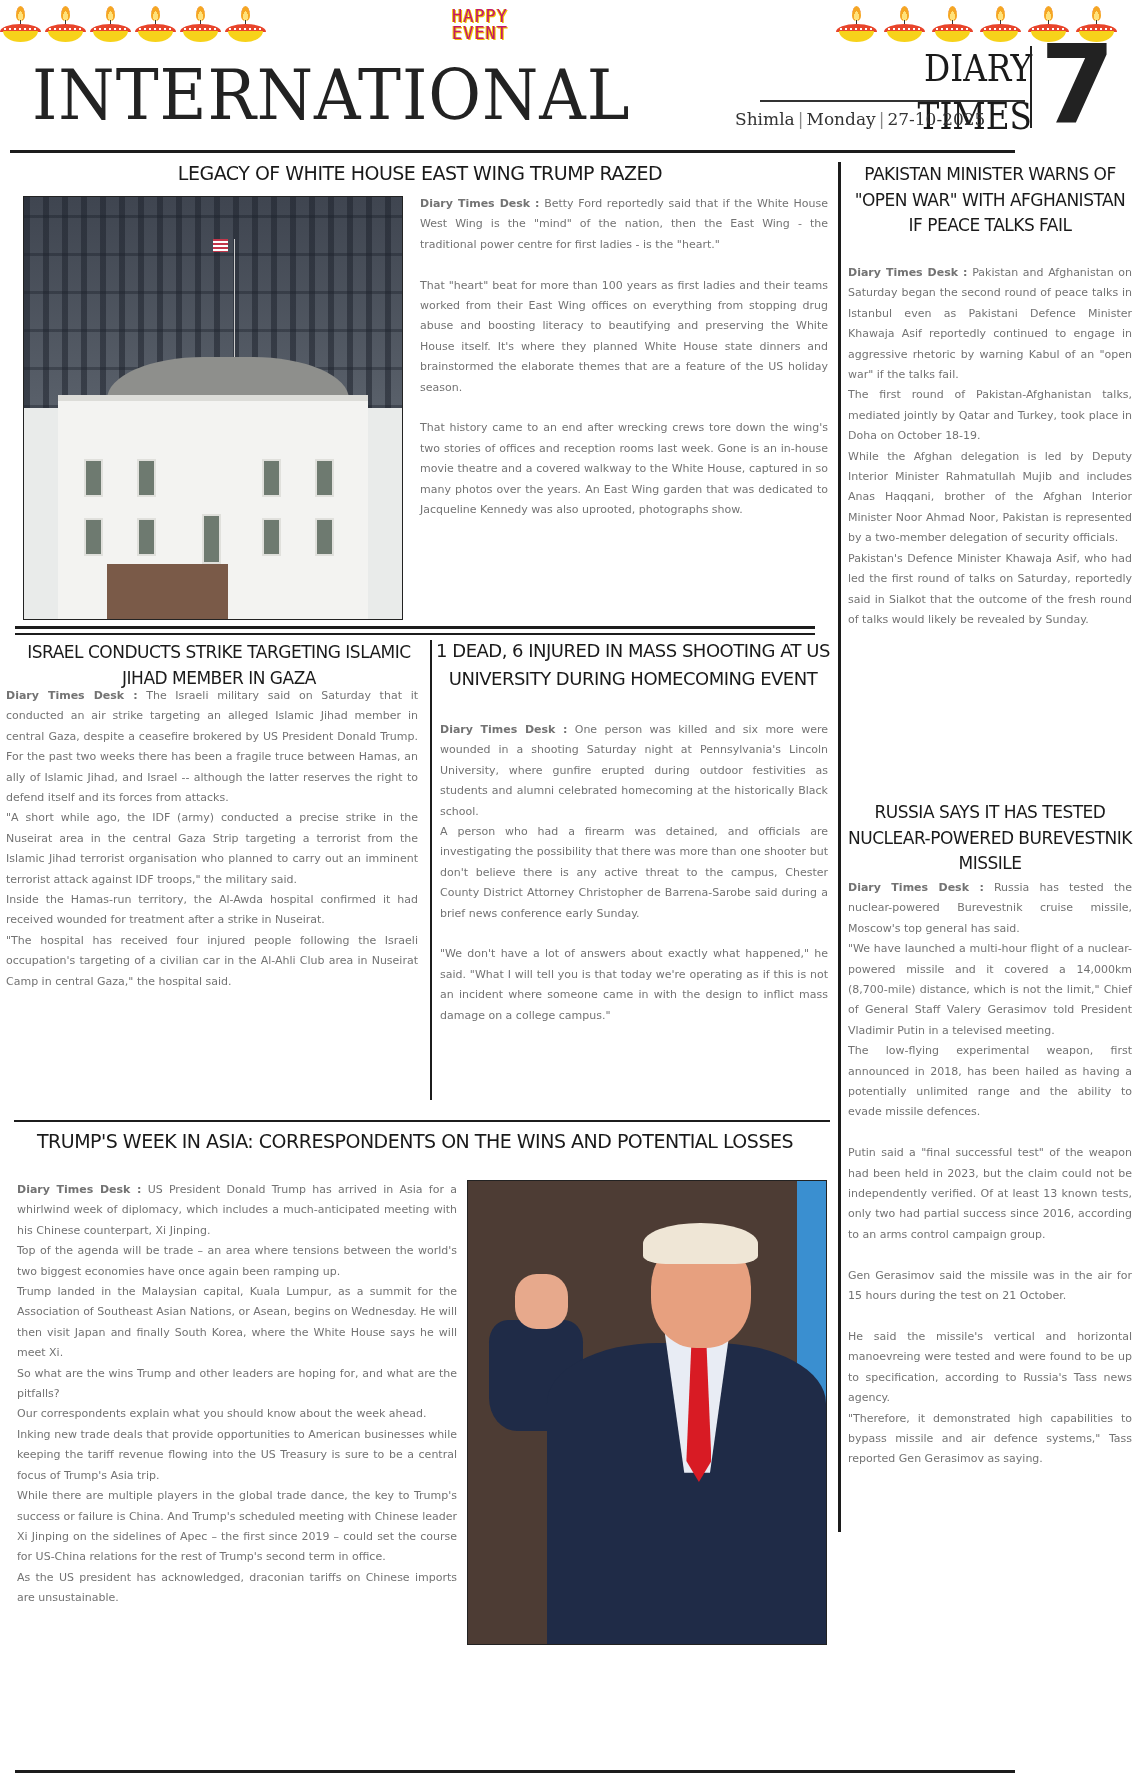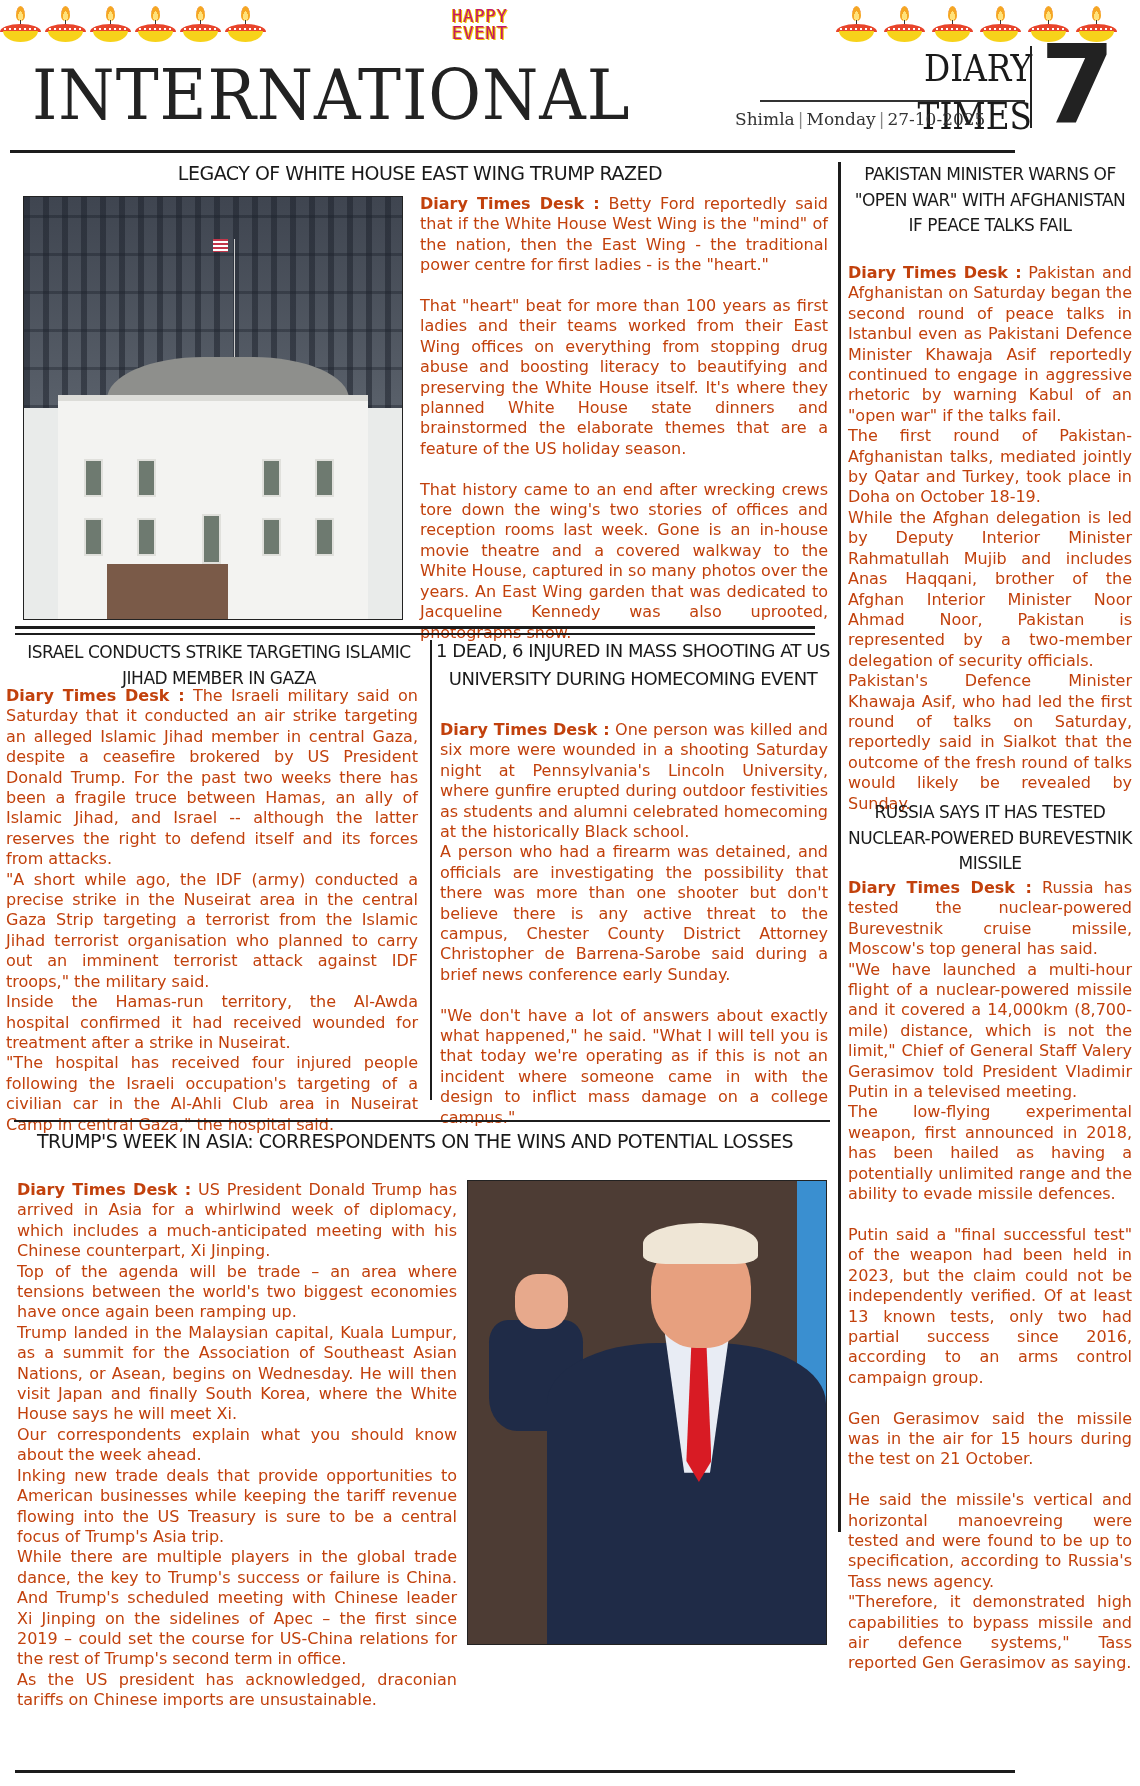--- a/index.html
+++ b/index.html
@@ -38,22 +38,22 @@
   .page-sep { position: absolute; left: 1030px; top: 46px; width: 2px; height: 82px; background: #222; }
   .page-num { position: absolute; left: 1040px; top: 30px; width: 90px; text-align: left;
     font-family: "DejaVu Sans", sans-serif; font-weight: bold; font-size: 108px; line-height: 110px; color: #222; }
 
   .hr { position: absolute; background: #1c1c1c; }
   .vr { position: absolute; background: #1c1c1c; }
 
   
   .headline { position: absolute; text-align: center; font-family: "DejaVu Sans", sans-serif;
     font-weight: normal; color: #1a1a1a; letter-spacing: -0.5px; }
-  .body-text { position: absolute; font-family: "DejaVu Sans", sans-serif; font-size: 16px;
-    line-height: 20.4px; text-align: justify; color: #c2410c; }
+  .body-text { position: absolute; font-family: "DejaVu Sans", sans-serif; font-size: 11px;
+    line-height: 20.4px; text-align: justify; color: #737373; }
   .body-text p { margin: 0; }
   .body-text p.gap { margin-top: 20.4px; }
   .byline { font-weight: bold; }
 
   
   .photo { position: absolute; border: 1px solid #222; overflow: hidden; }
   .wh-photo { background: linear-gradient(#5b6470 0 40%, #6a7078 40% 48%, #e9ebea 48% 100%); }
   .wh-eeob { position: absolute; left: 0; top: 0; width: 100%; height: 50%;
     background:
       repeating-linear-gradient(90deg, rgba(30,35,45,0.55) 0 6px, transparent 6px 19px),
@@ -242,20 +242,21 @@
 </div>
 
 <div class="hr" style="left:14px; top:1120px; width:816px; height:2px;"></div>
 
 <div class="headline" style="left:20px; top:1126px; width:790px; font-size:19px; line-height:30px;">TRUMP'S WEEK IN ASIA:  CORRESPONDENTS ON THE WINS AND POTENTIAL LOSSES</div>
 
 <div class="body-text" style="left:17px; top:1180px; width:440px;">
   <p><span class="byline">Diary Times Desk :</span> <span>US President Donald Trump has arrived in Asia for a whirlwind week of diplomacy, which includes a much-anticipated meeting with his Chinese counterpart, Xi Jinping.</span></p>
   <p>Top of the agenda will be trade – an area where tensions between the world's two biggest economies have once again been ramping up.</p>
   <p>Trump landed in the Malaysian capital, Kuala Lumpur, as a summit for the Association of Southeast Asian Nations, or Asean, begins on Wednesday. He will then visit Japan and finally South Korea, where the White House says he will meet Xi.</p>
+  <p>So what are the wins Trump and other leaders are hoping for, and what are the pitfalls?</p>
   <p>Our correspondents explain what you should know about the week ahead.</p>
   <p>Inking new trade deals that provide opportunities to American businesses while keeping the tariff revenue flowing into the US Treasury is sure to be a central focus of Trump's Asia trip.</p>
   <p>While there are multiple players in the global trade dance, the key to Trump's success or failure is China. And Trump's scheduled meeting with Chinese leader Xi Jinping on the sidelines of Apec – the first since 2019 – could set the course for US-China relations for the rest of Trump's second term in office.</p>
   <p>As the US president has acknowledged, draconian tariffs on Chinese imports are unsustainable.</p>
 </div>
 
 <div class="photo tr-photo" style="left:467px; top:1180px; width:360px; height:465px;">
   <div class="tr-arm"></div>
   <div class="tr-fist"></div>
   <div class="tr-suit"></div>

